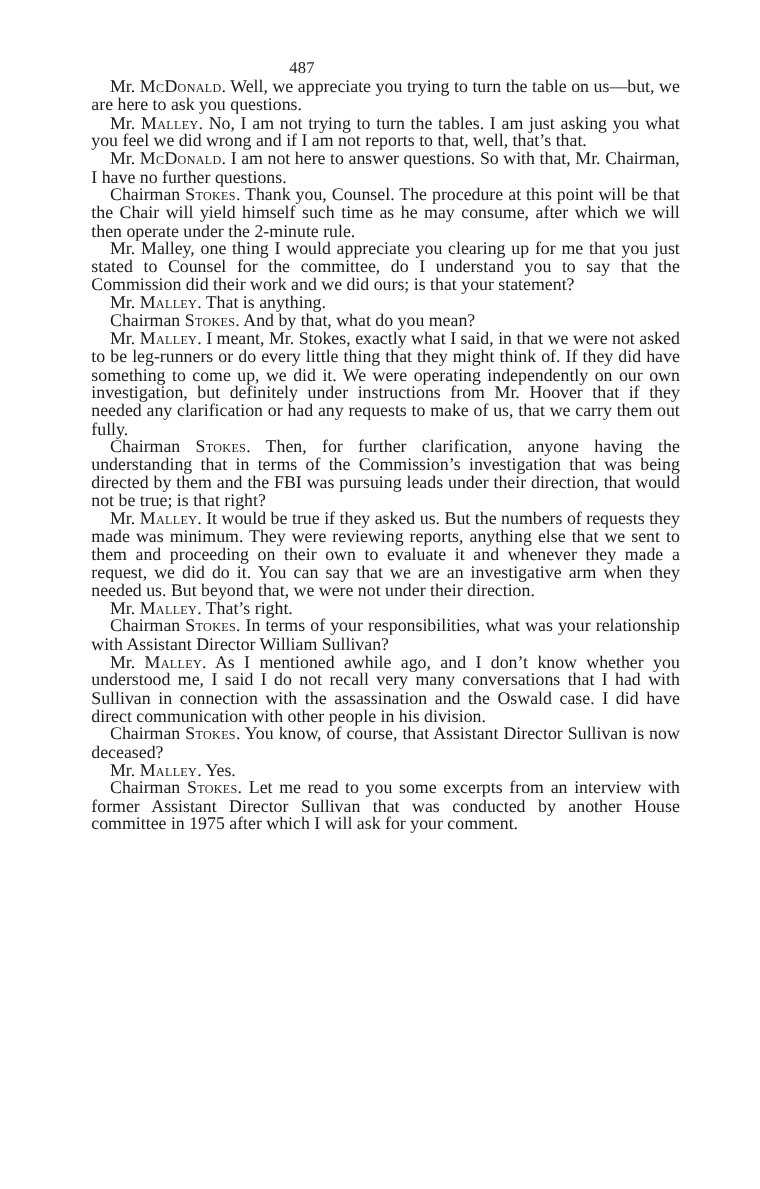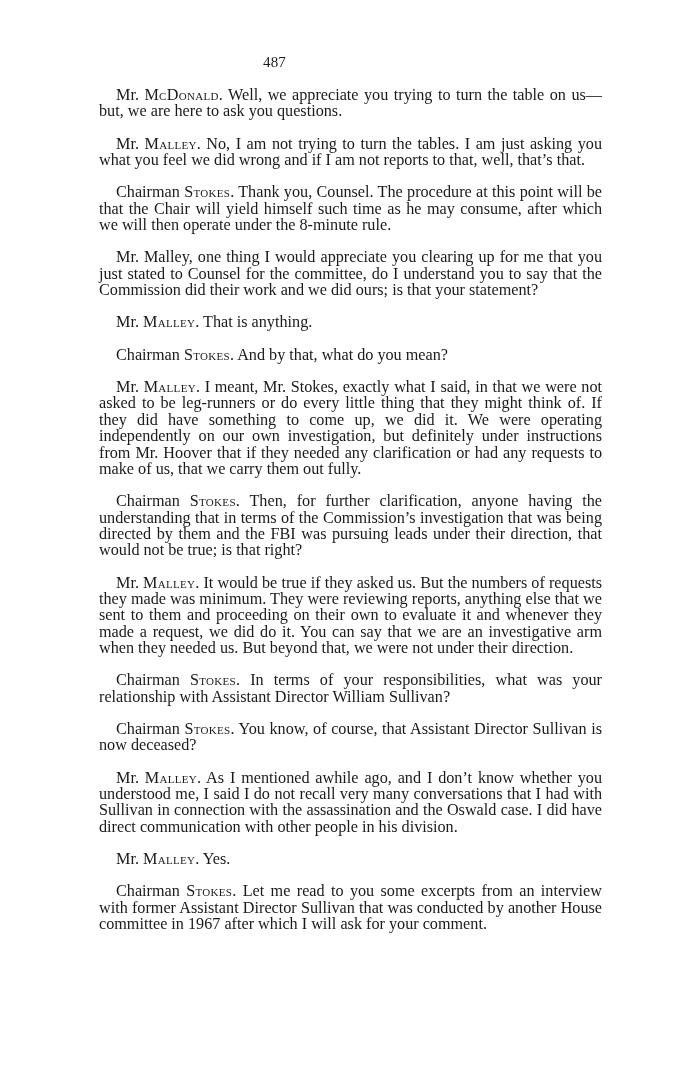--- a/index.html
+++ b/index.html
@@ -32,46 +32,48 @@
       left: 83px;
       width: 535px;
       font-family: "Liberation Serif", "DejaVu Serif", serif;
       font-size: 16.2px;
       line-height: 16.35px;
       text-align: justify;
       -webkit-hyphens: manual;
       hyphens: manual;
     }
     .para {
-      margin: 16px;
+      margin: 0;
       text-indent: 17px;
       text-align: justify;
       text-align-last: left;
     }
     .speaker-prefix {
       font-variant: normal;
     }
     .speaker-name {
       font-variant: small-caps;
       letter-spacing: 0.3px;
     }
   </style>
 </head>
 <body>
 
 <div class="page-number">487</div>
 
 <div class="body-text">
   <p class="para"><span class="speaker-prefix">Mr. </span><span class="speaker-name">McDonald</span><span>. Well, we appreciate you trying to turn the table on us—but, we are here to ask you questions.</span></p>
   <p class="para"><span class="speaker-prefix">Mr. </span><span class="speaker-name">Malley</span><span>. No, I am not trying to turn the tables. I am just asking you what you feel we did wrong and if I am not reports to that, well, that’s that.</span></p>
-  <p class="para"><span class="speaker-prefix">Chairman </span><span class="speaker-name">Stokes</span><span>. Thank you, Counsel. The procedure at this point will be that the Chair will yield himself such time as he may consume, after which we will then operate under the 8-minute rule.</span></p>
+  <p class="para"><span class="speaker-prefix">Mr. </span><span class="speaker-name">McDonald</span><span>. I am not here to answer questions. So with that, Mr. Chairman, I have no further questions.</span></p>
+  <p class="para"><span class="speaker-prefix">Chairman </span><span class="speaker-name">Stokes</span><span>. Thank you, Counsel. The procedure at this point will be that the Chair will yield himself such time as he may consume, after which we will then operate under the 2-minute rule.</span></p>
   <p class="para"><span class="speaker-prefix"></span><span class="speaker-name"></span><span>Mr. Malley, one thing I would appreciate you clearing up for me that you just stated to Counsel for the committee, do I understand you to say that the Commission did their work and we did ours; is that your statement?</span></p>
   <p class="para"><span class="speaker-prefix">Mr. </span><span class="speaker-name">Malley</span><span>. That is anything.</span></p>
   <p class="para"><span class="speaker-prefix">Chairman </span><span class="speaker-name">Stokes</span><span>. And by that, what do you mean?</span></p>
   <p class="para"><span class="speaker-prefix">Mr. </span><span class="speaker-name">Malley</span><span>. I meant, Mr. Stokes, exactly what I said, in that we were not asked to be leg-runners or do every little thing that they might think of. If they did have something to come up, we did it. We were operating independently on our own investigation, but definitely under instructions from Mr. Hoover that if they needed any clarification or had any requests to make of us, that we carry them out fully.</span></p>
   <p class="para"><span class="speaker-prefix">Chairman </span><span class="speaker-name">Stokes</span><span>. Then, for further clarification, anyone having the understanding that in terms of the Commission’s investigation that was being directed by them and the FBI was pursuing leads under their direction, that would not be true; is that right?</span></p>
   <p class="para"><span class="speaker-prefix">Mr. </span><span class="speaker-name">Malley</span><span>. It would be true if they asked us. But the numbers of requests they made was minimum. They were reviewing reports, anything else that we sent to them and proceeding on their own to evaluate it and whenever they made a request, we did do it. You can say that we are an investigative arm when they needed us. But beyond that, we were not under their direction.</span></p>
+  <p class="para"><span class="speaker-prefix">Mr. </span><span class="speaker-name">Malley</span><span>. That’s right.</span></p>
   <p class="para"><span class="speaker-prefix">Chairman </span><span class="speaker-name">Stokes</span><span>. In terms of your responsibilities, what was your relationship with Assistant Director William Sullivan?</span></p>
+  <p class="para"><span class="speaker-prefix">Mr. </span><span class="speaker-name">Malley</span><span>. As I mentioned awhile ago, and I don’t know whether you understood me, I said I do not recall very many conversations that I had with Sullivan in connection with the assassination and the Oswald case. I did have direct communica­tion with other people in his division.</span></p>
   <p class="para"><span class="speaker-prefix">Chairman </span><span class="speaker-name">Stokes</span><span>. You know, of course, that Assistant Director Sullivan is now deceased?</span></p>
-  <p class="para"><span class="speaker-prefix">Mr. </span><span class="speaker-name">Malley</span><span>. As I mentioned awhile ago, and I don’t know whether you understood me, I said I do not recall very many conversations that I had with Sullivan in connection with the assassination and the Oswald case. I did have direct communica­tion with other people in his division.</span></p>
   <p class="para"><span class="speaker-prefix">Mr. </span><span class="speaker-name">Malley</span><span>. Yes.</span></p>
-  <p class="para"><span class="speaker-prefix">Chairman </span><span class="speaker-name">Stokes</span><span>. Let me read to you some excerpts from an interview with former Assistant Director Sullivan that was con­ducted by another House committee in 1967 after which I will ask for your comment.</span></p>
+  <p class="para"><span class="speaker-prefix">Chairman </span><span class="speaker-name">Stokes</span><span>. Let me read to you some excerpts from an interview with former Assistant Director Sullivan that was con­ducted by another House committee in 1975 after which I will ask for your comment.</span></p>
 </div>
 
 </body></html>

